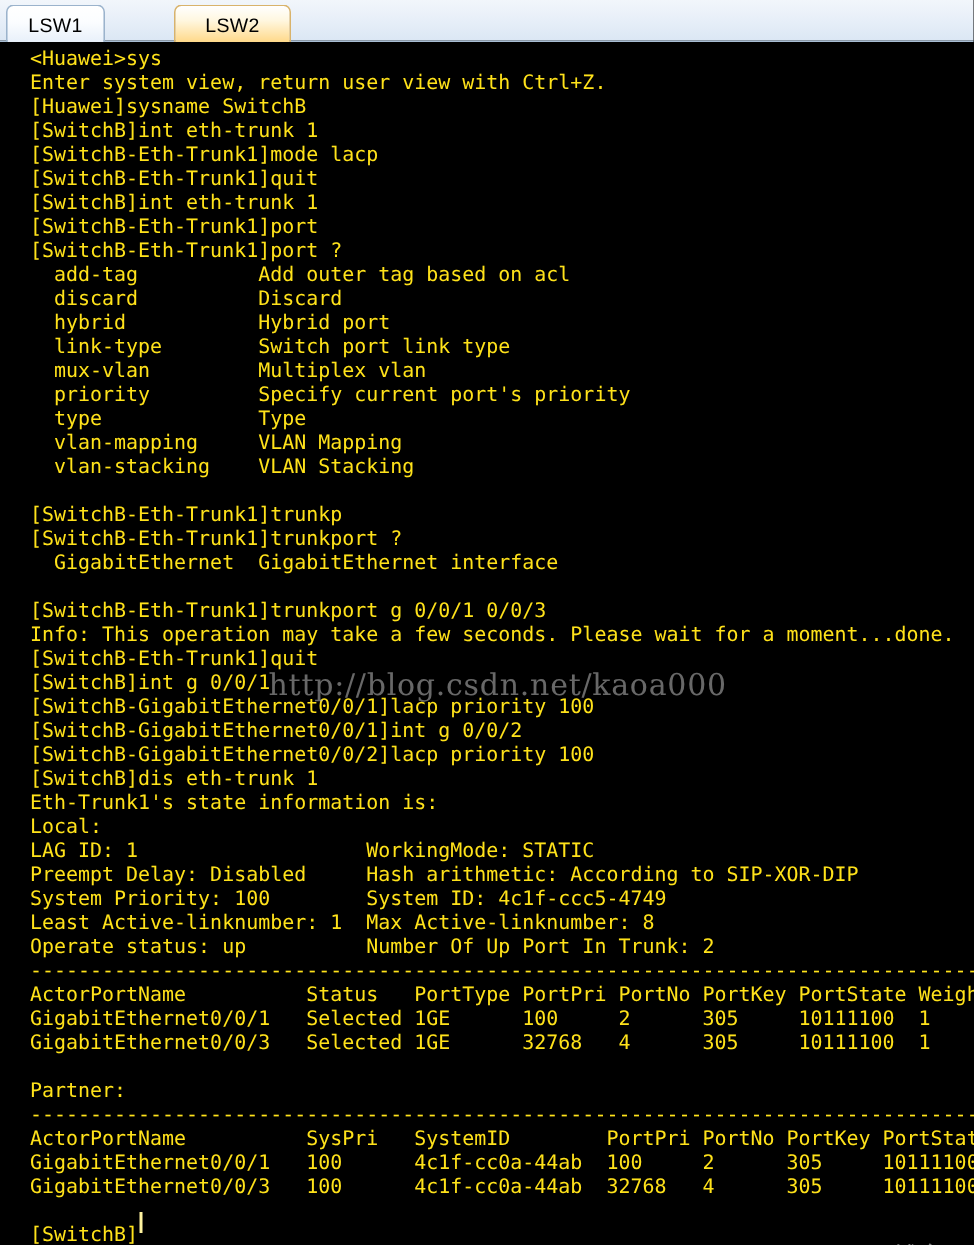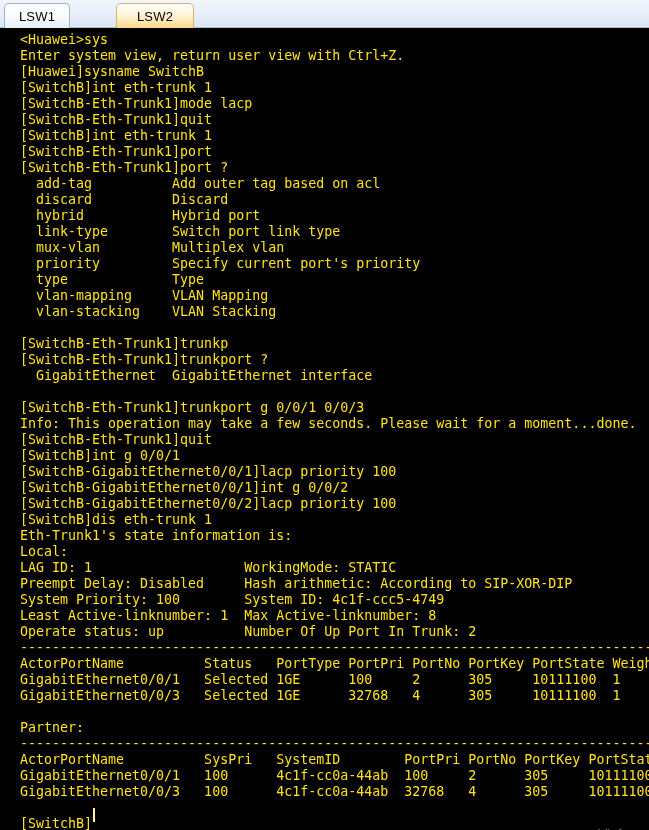--- a/index.html
+++ b/index.html
@@ -168,15 +168,16 @@
 Partner:
 --------------------------------------------------------------------------------
 ActorPortName          SysPri   SystemID        PortPri PortNo PortKey PortState
 GigabitEthernet0/0/1   100      4c1f-cc0a-44ab  100     2      305     10111100
 GigabitEthernet0/0/3   100      4c1f-cc0a-44ab  32768   4      305     10111100
 
 [SwitchB]</pre>
 
   <div id="cursor"></div>
 
+  <div class="watermark" id="wm-url">http://blog.csdn.net/kaoa000</div>
 
   <div class="watermark" id="wm-cto">@51CTO博客</div>
 </div>
 
 </body></html>

